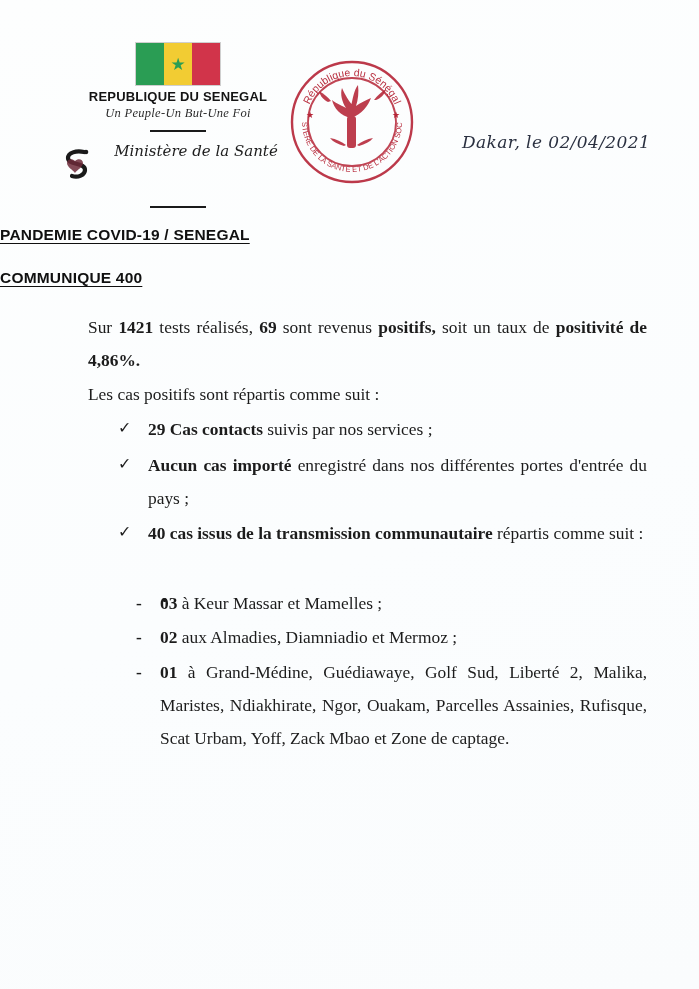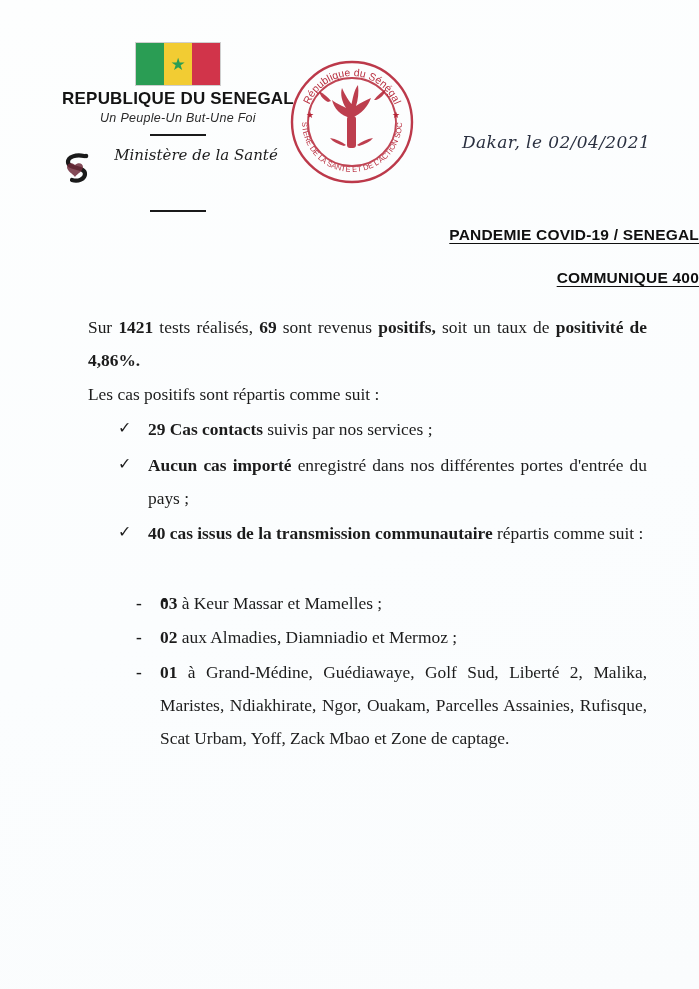--- a/index.html
+++ b/index.html
@@ -53,28 +53,28 @@
     left: 50%; top: 50%;
     transform: translate(-50%, -50%);
     font-size: 17px;
     line-height: 1;
     color: #2a9d54;
   }
 
   .republic-line {
     font-family: "Liberation Sans", sans-serif;
     font-weight: bold;
-    font-size: 17px;
+    font-size: 13px;
     letter-spacing: 0.2px;
     color: #141414;
     margin-top: 1px;
   }
 
   .motto {
-    font-family: Liberation Sans, sans-serif;
+    font-family: Liberation Serif, serif;
     font-style: italic;
     font-size: 12.5px;
     color: #2b2b2b;
     margin-top: 2px;
     letter-spacing: 0.3px;
   }
 
   .rule {
     width: 56px;
     height: 2px;
@@ -118,21 +118,21 @@
     top: 132px;
     font-family: "DejaVu Serif", serif;
     font-style: italic;
     font-size: 17px;
     color: #2a3040;
     letter-spacing: 0.4px;
     white-space: nowrap;
   }
 
   
-  .titles { text-align: right; margin-top: 16px; }
+  .titles { text-align: left; margin-top: 16px; }
   .doc-title {
     font-family: "Liberation Sans", sans-serif;
     font-weight: bold;
     font-size: 15.5px;
     letter-spacing: 0.2px;
     text-decoration: underline;
     text-underline-offset: 3px;
     color: #101010;
   }
   .doc-subtitle {

